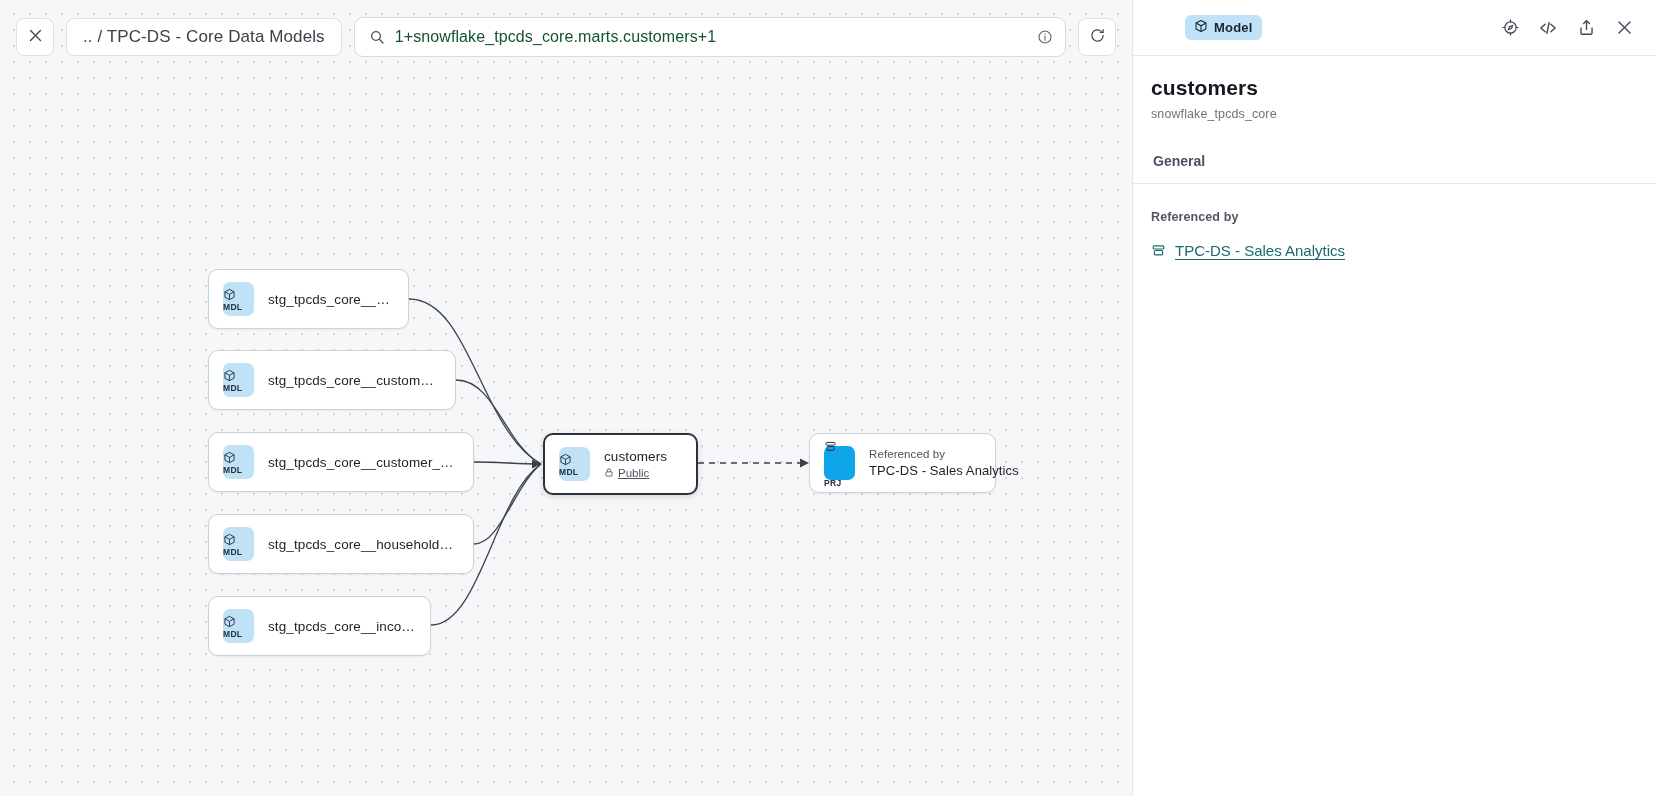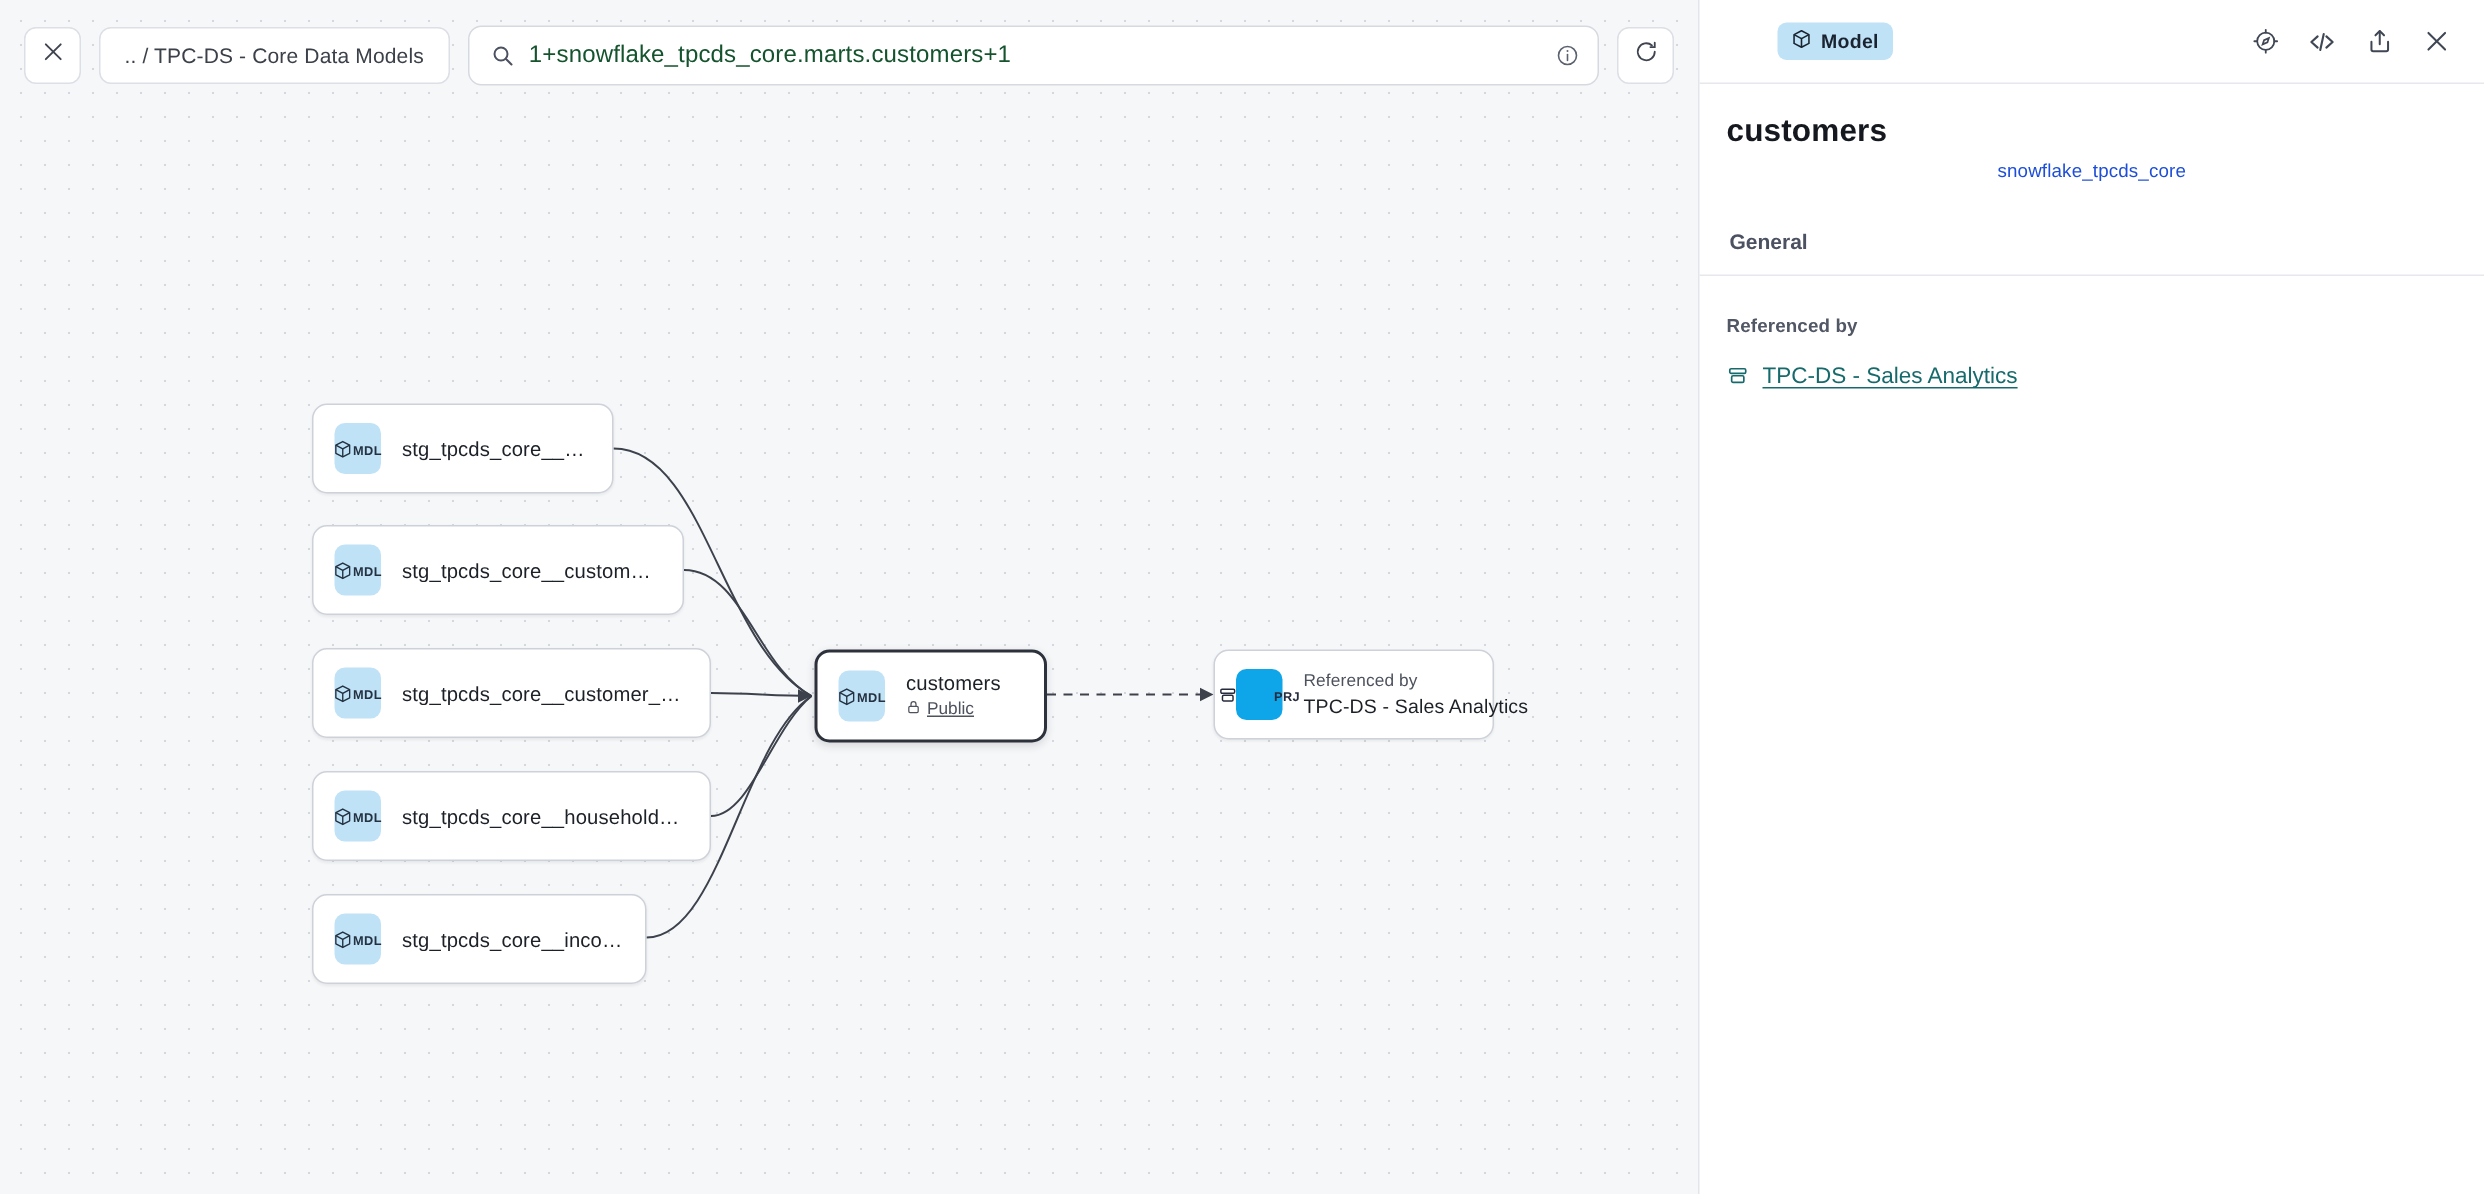--- a/index.html
+++ b/index.html
@@ -39,21 +39,21 @@
     height: 38px;
     display: flex; align-items: center; justify-content: center;
     cursor: pointer;
     color: #3f4450;
   }
   .tb-close { width: 38px; flex: 0 0 38px; }
   .tb-refresh { width: 38px; flex: 0 0 38px; }
   .breadcrumb {
     height: 38px;
     padding: 0 16px;
-    font-size: 14px;
+    font-size: 17px;
     color: #3b4049;
     white-space: nowrap;
     letter-spacing: .1px;
   }
   .searchbar {
     flex: 1 1 auto;
     height: 40px;
     background: #fff;
     border: 1px solid #d6d9e0;
     border-radius: 9px;
@@ -88,22 +88,22 @@
     cursor: pointer;
   }
   .node.selected {
     border: 2px solid #2c313c;
     box-shadow: 0 2px 6px rgba(22,25,34,.14);
   }
   .badge {
     flex: 0 0 auto;
     width: 31px; height: 34px;
     border-radius: 7px;
-    display: flex; flex-direction: row;
-    align-items: center; justify-content: center;
+    display: flex; flex-direction: column;
+    justify-content: center;
     gap: 0px;
   }
   .badge.mdl { background: #bfe2f7; color: #233140; }
   .badge.prj { background: #0ea5e9; color: #262b3d; gap: 24px; }
   .badge .bi { display: flex; line-height: 0; margin-top: 1px;}
   .badge .bt { font-size: 8.5px; font-weight: 700; letter-spacing: .3px; margin-top: 1px; }
   .node-text { display: flex; flex-direction: column; min-width: 0; }
   .node-title { font-size: 13.5px; color: #1c2027; white-space: nowrap; overflow: hidden; text-overflow: ellipsis; letter-spacing:.1px;}
   .node-sub { font-size: 11.5px; color: #4d525d; display: flex; align-items: center; gap: 4px; margin-top: 3px; text-decoration: underline; }
   .node-kicker { font-size: 11.5px; color: #4d525d; letter-spacing:.1px;}
@@ -135,21 +135,21 @@
     margin-left: 36px;
   }
   .sp-head .spacer { flex: 1 1 auto; }
   .hicon {
     width: 28px; height: 28px;
     display: flex; align-items: center; justify-content: center;
     color: #3f4654; cursor: pointer;
   }
   .sp-title-wrap { padding: 20px 18px 0 18px; }
   .sp-title { font-size: 21px; font-weight: 700; color: #15181e; letter-spacing: .1px; }
-  .sp-subtitle { font-size: 12.5px; color: #1d4ed8; margin-top: 7px; letter-spacing: .1px; text-align: center; }
+  .sp-subtitle { font-size: 12.5px; color: #737373; margin-top: 7px; letter-spacing: .1px; }
 
   .tabs {
     margin-top: 24px;
     padding: 0 18px;
     display: flex; align-items: flex-end; gap: 26px;
     border-bottom: 1px solid #e6e8ec;
   }
   .tab {
     display: flex; align-items: center; gap: 9px;
     padding: 8px 2px 12px 2px;

